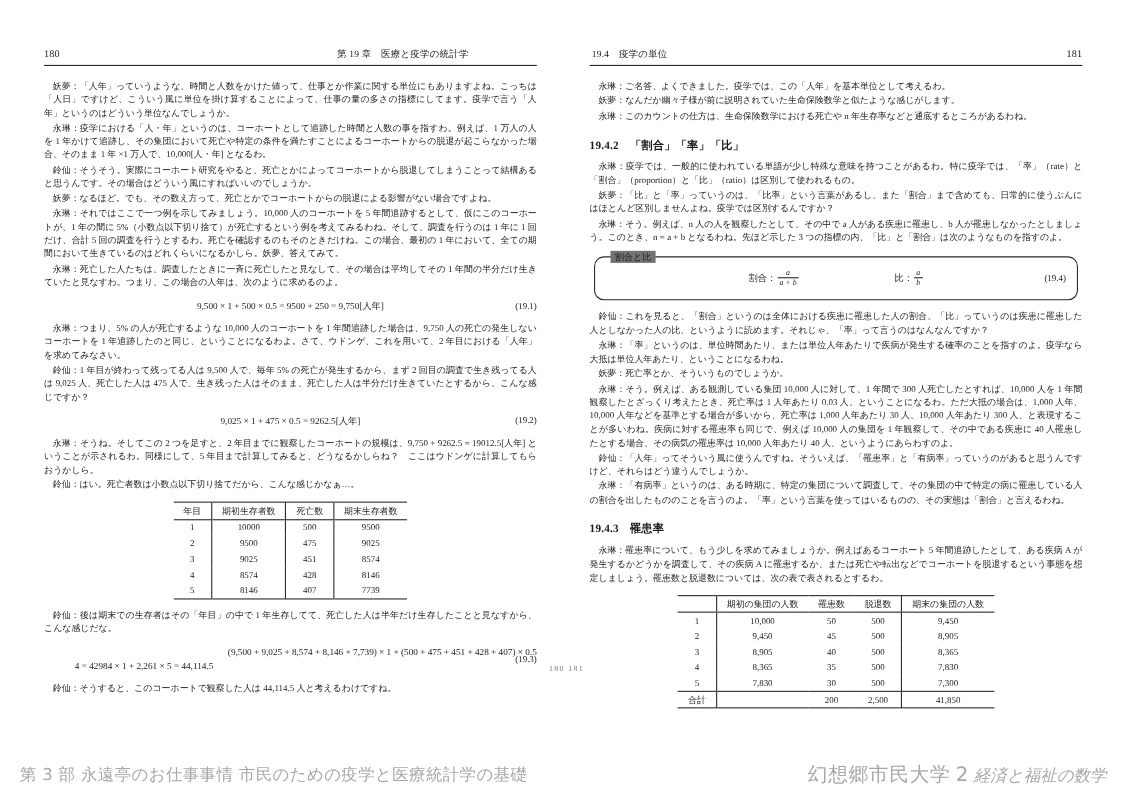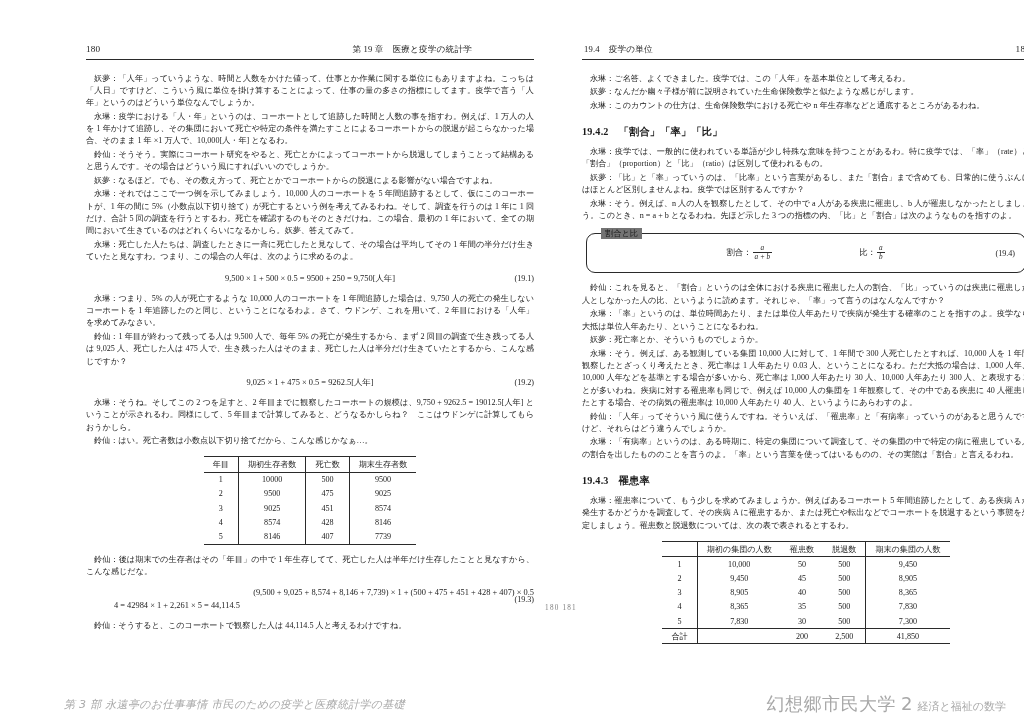--- a/index.html
+++ b/index.html
@@ -12,21 +12,20 @@
     height: 727px;
     position: relative;
     font-family: "Liberation Serif", "DejaVu Serif", serif;
     color: #1a1a1a;
     overflow: hidden;
   }
   .page {
     position: absolute;
     inset: 0;
     background: #ffffff;
-    margin-left: 46px;
   }
   .spread {
     position: absolute;
     left: 0;
     top: 0;
     width: 1024px;
     height: 685px;
     display: flex;
   }
   .page-half {
@@ -182,34 +181,33 @@
     height: 42px;
     display: flex;
     align-items: center;
     justify-content: space-between;
     padding: 0 18px 4px 18px;
     box-sizing: border-box;
     font-family: "DejaVu Sans", "Liberation Sans", sans-serif;
     color: #a8a8a8;
   }
   .footer .f-left {
-    font-size: 11px;
+    font-size: 15px;
     letter-spacing: .3px;
     white-space: nowrap;
-    font-style: italic;
   }
   .footer .f-right {
     display: flex;
     align-items: baseline;
     gap: 5px;
     white-space: nowrap;
   }
   .footer .f-right .brand { font-size: 18px; letter-spacing: .5px; }
   .footer .f-right .vol   { font-size: 18px; }
-  .footer .f-right .sub   { font-size: 11px; }
+  .footer .f-right .sub   { font-size: 15px; font-style: italic; }
 </style>
 </head>
 <body>
 
 <div class="page">
 
   <div class="spread">
 
     <div class="page-half left">
 

